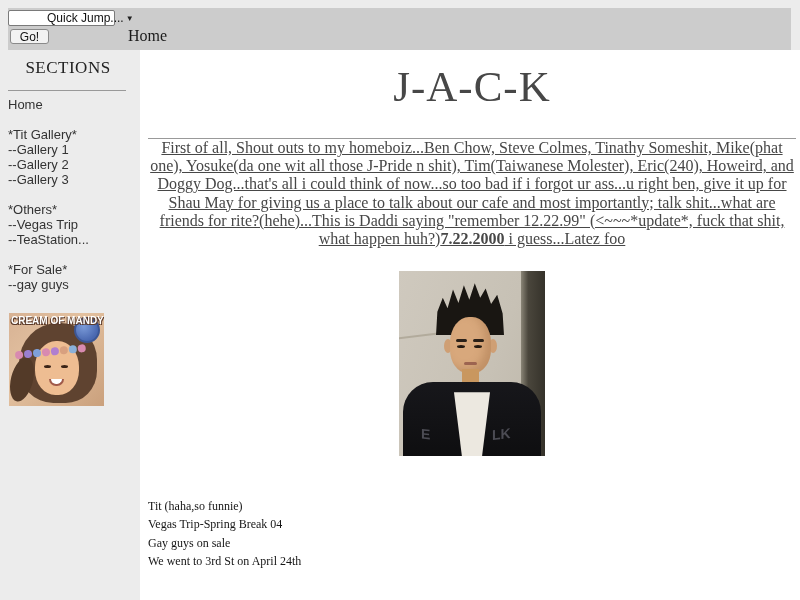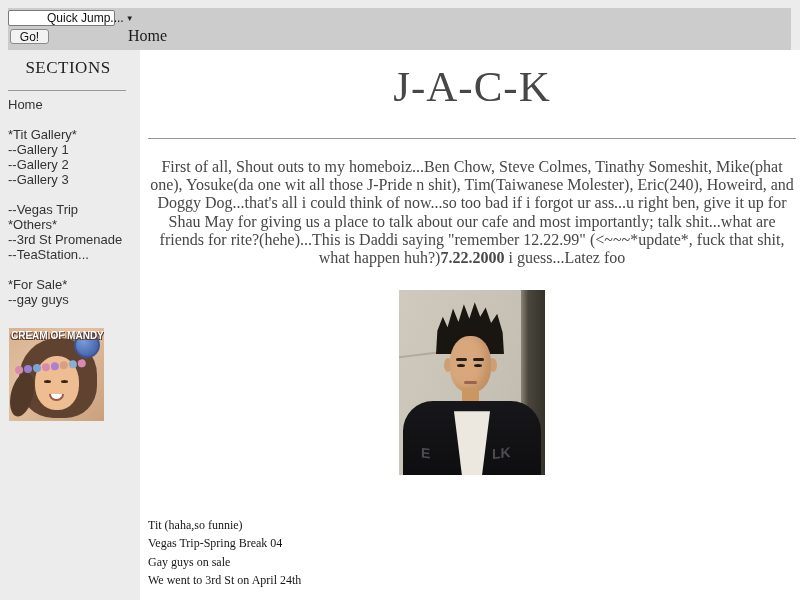--- a/index.html
+++ b/index.html
@@ -94,23 +94,24 @@
     position: absolute; left: 140px; top: 50px; width: 664px; height: 550px;
     background: #ffffff; padding: 8px 8px 0 8px; overflow: hidden;
   }
   .page-title {
     font-family: "Liberation Serif", serif; font-weight: normal;
     font-size: 43px; color: #474747; text-align: center; margin-top: 4px;
     letter-spacing: 1px;
   }
   .main-hr { border: none; border-top: 1px solid #999; margin: 27px 0 0 0; }
   .shoutout {
-    margin-top: 19px; text-align: center;
+    text-align: center;
     font-family: "Liberation Serif", serif; font-size: 16px; line-height: 18.2px;
     color: #474747;
+    text-decoration: underline;
   }
   .shoutout b { color: #474747; }
 
   
   .photo-wrap { text-align: center; margin-top: 23px; height: 185px; }
   .jack-photo {
     position: relative; display: inline-block; width: 146px; height: 185px;
     background: linear-gradient(110deg, #cfc9be 0%, #c7c1b5 60%, #bdb6a9 100%);
     overflow: hidden;
   }
@@ -184,23 +185,22 @@
   </div>
 
   <div class="nav-group">
     <div class="nav-link">*Tit Gallery*</div>
     <div class="nav-link">--Gallery 1</div>
     <div class="nav-link">--Gallery 2</div>
     <div class="nav-link">--Gallery 3</div>
   </div>
 
   <div class="nav-group">
+    <div class="nav-link">*Others*</div>
     <div class="nav-link">--Vegas Trip</div>
-    <div class="nav-link">*Others*</div>
-    <div class="nav-link">--3rd St Promenade</div>
     <div class="nav-link">--TeaStation...</div>
   </div>
 
   <div class="nav-group">
     <div class="nav-link">*For Sale*</div>
     <div class="nav-link">--gay guys</div>
   </div>
 
   <div class="mandy">
     <div class="hair"></div>

